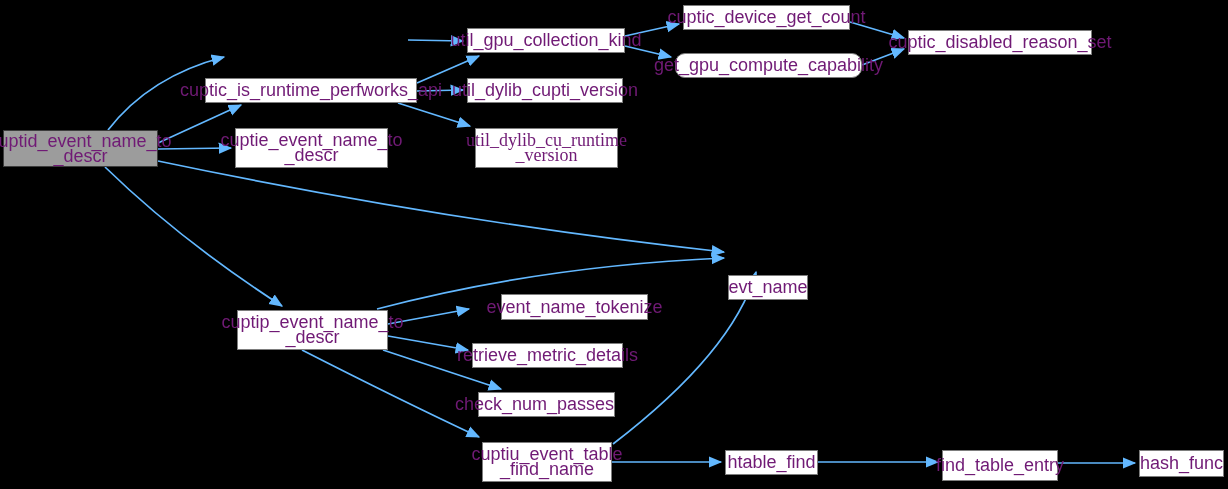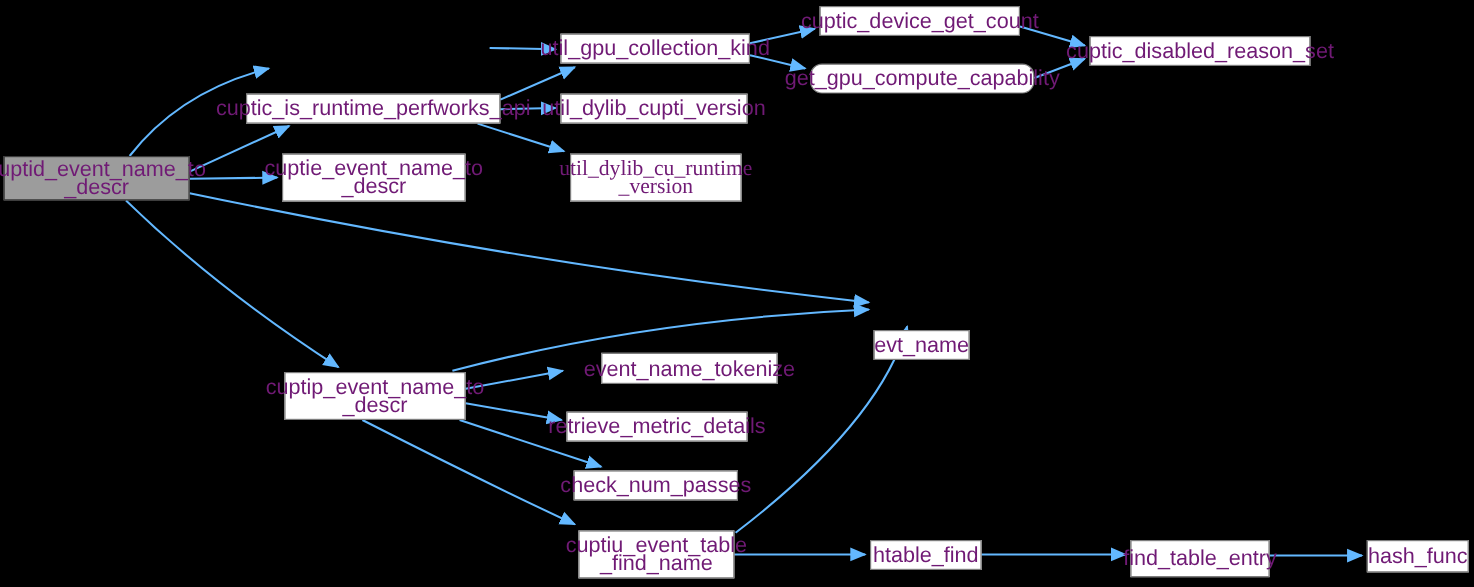--- a/index.html
+++ b/index.html
@@ -75,20 +75,20 @@
   <div class="node" style="left:475px;top:128px;width:143px;height:40px;font-family:Liberation Serif, serif;"><span>util_dylib_cu_runtime
 _version</span></div>
   <div class="node" style="left:683px;top:5px;width:167px;height:25px;"><span>cuptic_device_get_count</span></div>
   <div class="node" style="left:675px;top:53px;width:187px;height:25px;border-radius:10px;"><span>get_gpu_compute_capability</span></div>
   <div class="node" style="left:908px;top:30px;width:184px;height:25px;"><span>cuptic_disabled_reason_set</span></div>
   <div class="node" style="left:728px;top:243px;width:80px;height:25px;margin-top:32px;"><span>evt_name</span></div>
   <div class="node" style="left:237px;top:310px;width:151px;height:40px;"><span>cuptip_event_name_to
 _descr</span></div>
   <div class="node" style="left:473px;top:294px;width:147px;height:26px;margin-left:28px;"><span>event_name_tokenize</span></div>
   <div class="node" style="left:472px;top:343px;width:151px;height:25px;"><span>retrieve_metric_details</span></div>
-  <div class="node" style="left:478px;top:392px;width:137px;height:25px;"><span>check_num_passes</span></div>
+  <div class="node" style="left:478px;top:392px;width:137px;height:25px;justify-content:flex-end;"><span>check_num_passes</span></div>
   <div class="node" style="left:482px;top:442px;width:130px;height:40px;"><span>cuptiu_event_table
 _find_name</span></div>
   <div class="node" style="left:725px;top:450px;width:93px;height:25px;"><span>htable_find</span></div>
   <div class="node" style="left:942px;top:450px;width:116px;height:31px;"><span>find_table_entry</span></div>
   <div class="node" style="left:1139px;top:450px;width:85px;height:27px;"><span>hash_func</span></div>
 
 </div>
 
 </body></html>

